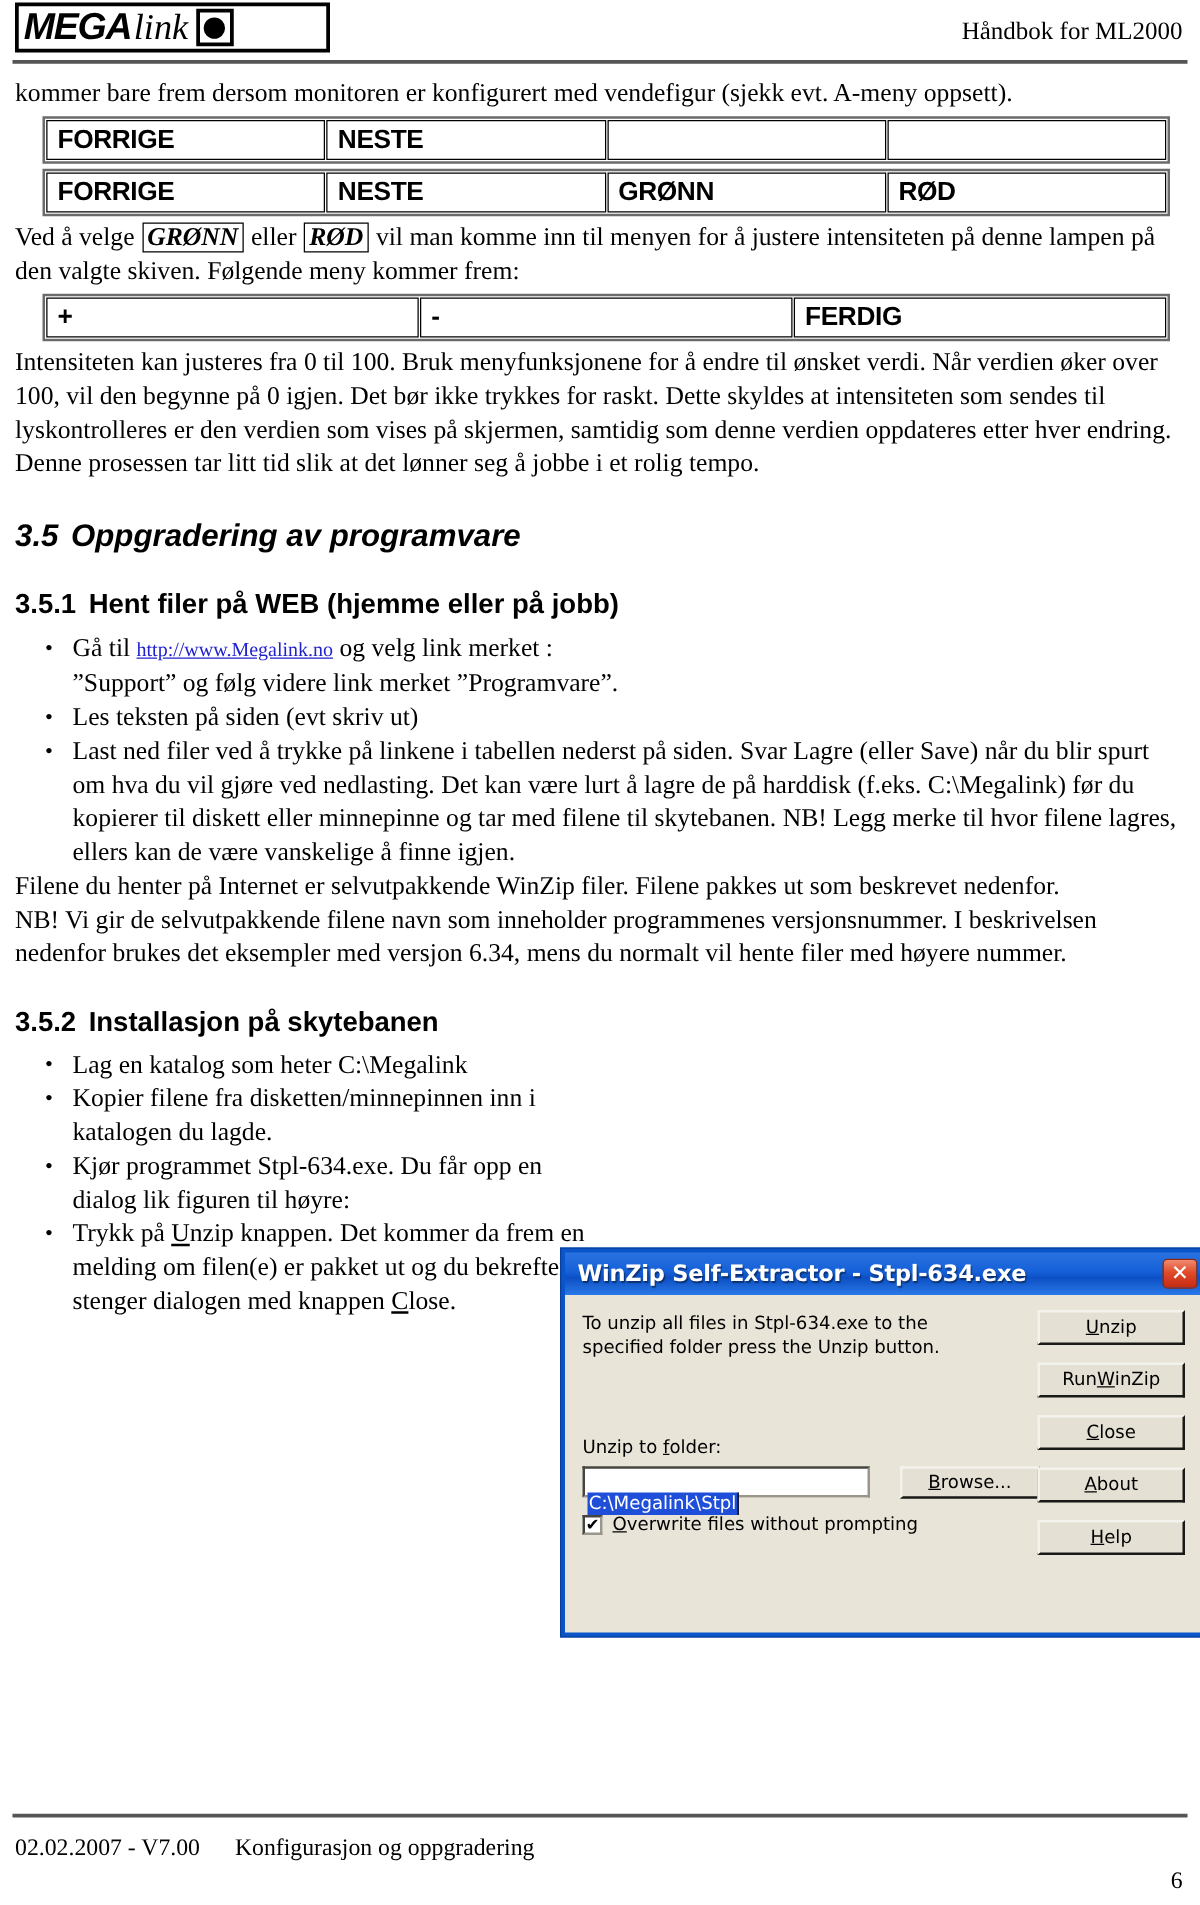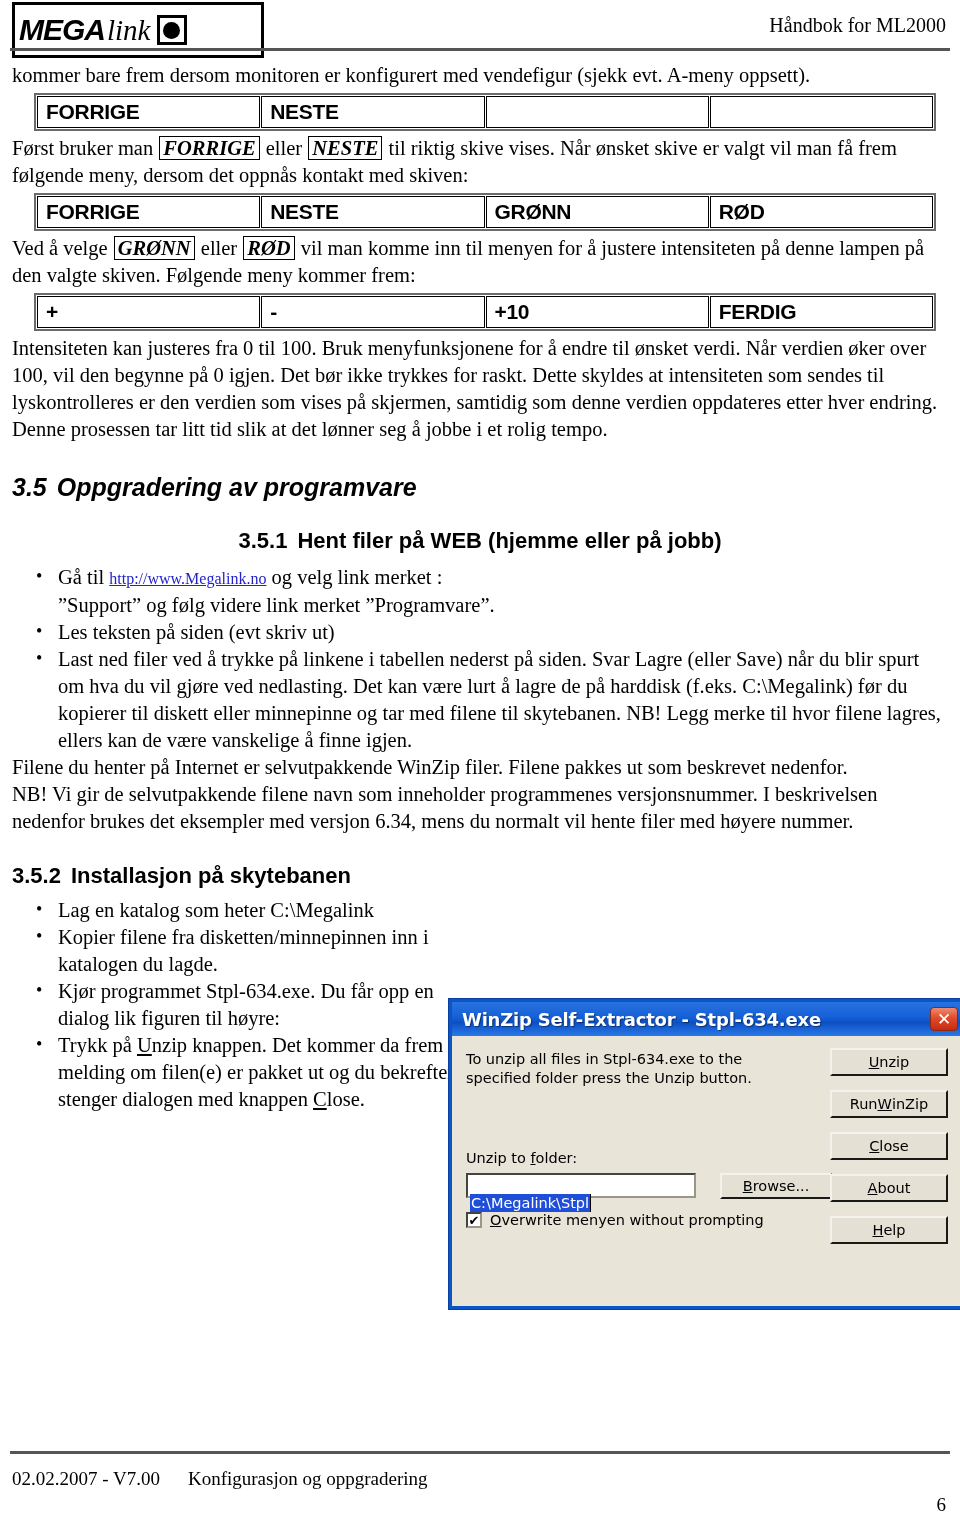--- a/index.html
+++ b/index.html
@@ -20,21 +20,21 @@
   .page-header {
     position: absolute;
     left: 0; top: 0;
     width: 960px;
     height: 56px;
   }
   .logo {
     position: absolute;
     left: 12px; top: 2px;
     width: 252px;
-    height: 56px;
+    height: 40px;
     border: 3px solid #000;
     box-sizing: border-box;
     display: flex;
     align-items: center;
     overflow: hidden;
     background: #fff;
   }
   .logo-mega {
     font-family: "Liberation Sans", sans-serif;
     font-weight: bold;
@@ -364,45 +364,43 @@
 
   <p class="body-text">kommer bare frem dersom monitoren er konfigurert med vendefigur (sjekk evt. A-meny oppsett).</p>
 
   <div class="menu-table">
     <div class="menu-cell">FORRIGE</div>
     <div class="menu-cell">NESTE</div>
     <div class="menu-cell"></div>
     <div class="menu-cell"></div>
   </div>
 
-  <p class="body-text"><span>Først bruker man </span><span class="inline-box">FORRIGE</span><span> eller </span><span class="inline-box">NESTE</span><span> til riktig skive vises. Når ønsket skive er valgt vil man få frem følgende meny, dersom det oppnås kontakt med skiven:</span></p>
 
   <div class="menu-table">
     <div class="menu-cell">FORRIGE</div>
     <div class="menu-cell">NESTE</div>
     <div class="menu-cell">GRØNN</div>
     <div class="menu-cell">RØD</div>
   </div>
 
   <p class="body-text"><span>Ved å velge </span><span class="inline-box">GRØNN</span><span> eller </span><span class="inline-box">RØD</span><span> vil man komme inn til menyen for å justere intensiteten på denne lampen på den valgte skiven. Følgende meny kommer frem:</span></p>
 
   <div class="menu-table">
     <div class="menu-cell">+</div>
     <div class="menu-cell">-</div>
-    <div class="menu-cell">+10</div>
     <div class="menu-cell">FERDIG</div>
   </div>
 
   <p class="body-text">Intensiteten kan justeres fra 0 til 100. Bruk menyfunksjonene for å endre til ønsket verdi. Når verdien øker over 100, vil den begynne på 0 igjen. Det bør ikke trykkes for raskt. Dette skyldes at intensiteten som sendes til lyskontrolleres er den verdien som vises på skjermen, samtidig som denne verdien oppdateres etter hver endring. Denne prosessen tar litt tid slik at det lønner seg å jobbe i et rolig tempo.</p>
 
   <h2 class="sec-h" style="margin-top:30px;">
     <span class="sec-num">3.5</span><span>Oppgradering av programvare</span>
   </h2>
 
-  <h3 class="sub-h" style="margin-top:26px;text-align:center;">
+  <h3 class="sub-h" style="margin-top:26px;">
     <span class="sec-num">3.5.1</span><span>Hent filer på WEB (hjemme eller på jobb)</span>
   </h3>
 
   <ul class="bullets" style="margin-top:10px;">
     <li><span>Gå til </span><a class="weblink" href="#">http://www.Megalink.no</a><span> og velg link merket :</span><br><span>”Support” og følg videre link merket ”Programvare”.</span></li>
     <li>Les teksten på siden (evt skriv ut)</li>
     <li>Last ned filer ved å trykke på linkene i tabellen nederst på siden. Svar Lagre (eller Save) når du blir spurt om hva du vil gjøre ved nedlasting. Det kan være lurt å lagre de på harddisk (f.eks. C:\Megalink) før du kopierer til diskett eller minnepinne og tar med filene til skytebanen. NB! Legg merke til hvor filene lagres, ellers kan de være vanskelige å finne igjen.</li>
   </ul>
 
   <p class="body-text">Filene du henter på Internet er selvutpakkende WinZip filer. Filene pakkes ut som beskrevet nedenfor.</p>
@@ -437,21 +435,21 @@
     </div>
 
     <div class="wz-btn" style="position:absolute; left:268px; top:137px; width:112px; height:26px; margin:0;">
         <span></span>
         <span class="u">B</span>
         <span>rowse...</span>
       </div>
 
     <div class="wz-check-row">
       <span class="wz-checkbox">✔</span>
-      <span><span class="u">O</span><span>verwrite menyen without prompting</span></span>
+      <span><span class="u">O</span><span>verwrite files without prompting</span></span>
     </div>
 
     <div class="wz-btncol">
       <div class="wz-btn">
           <span></span>
           <span class="u">U</span>
           <span>nzip</span>
         </div>
       <div class="wz-btn">
           <span>Run </span>

